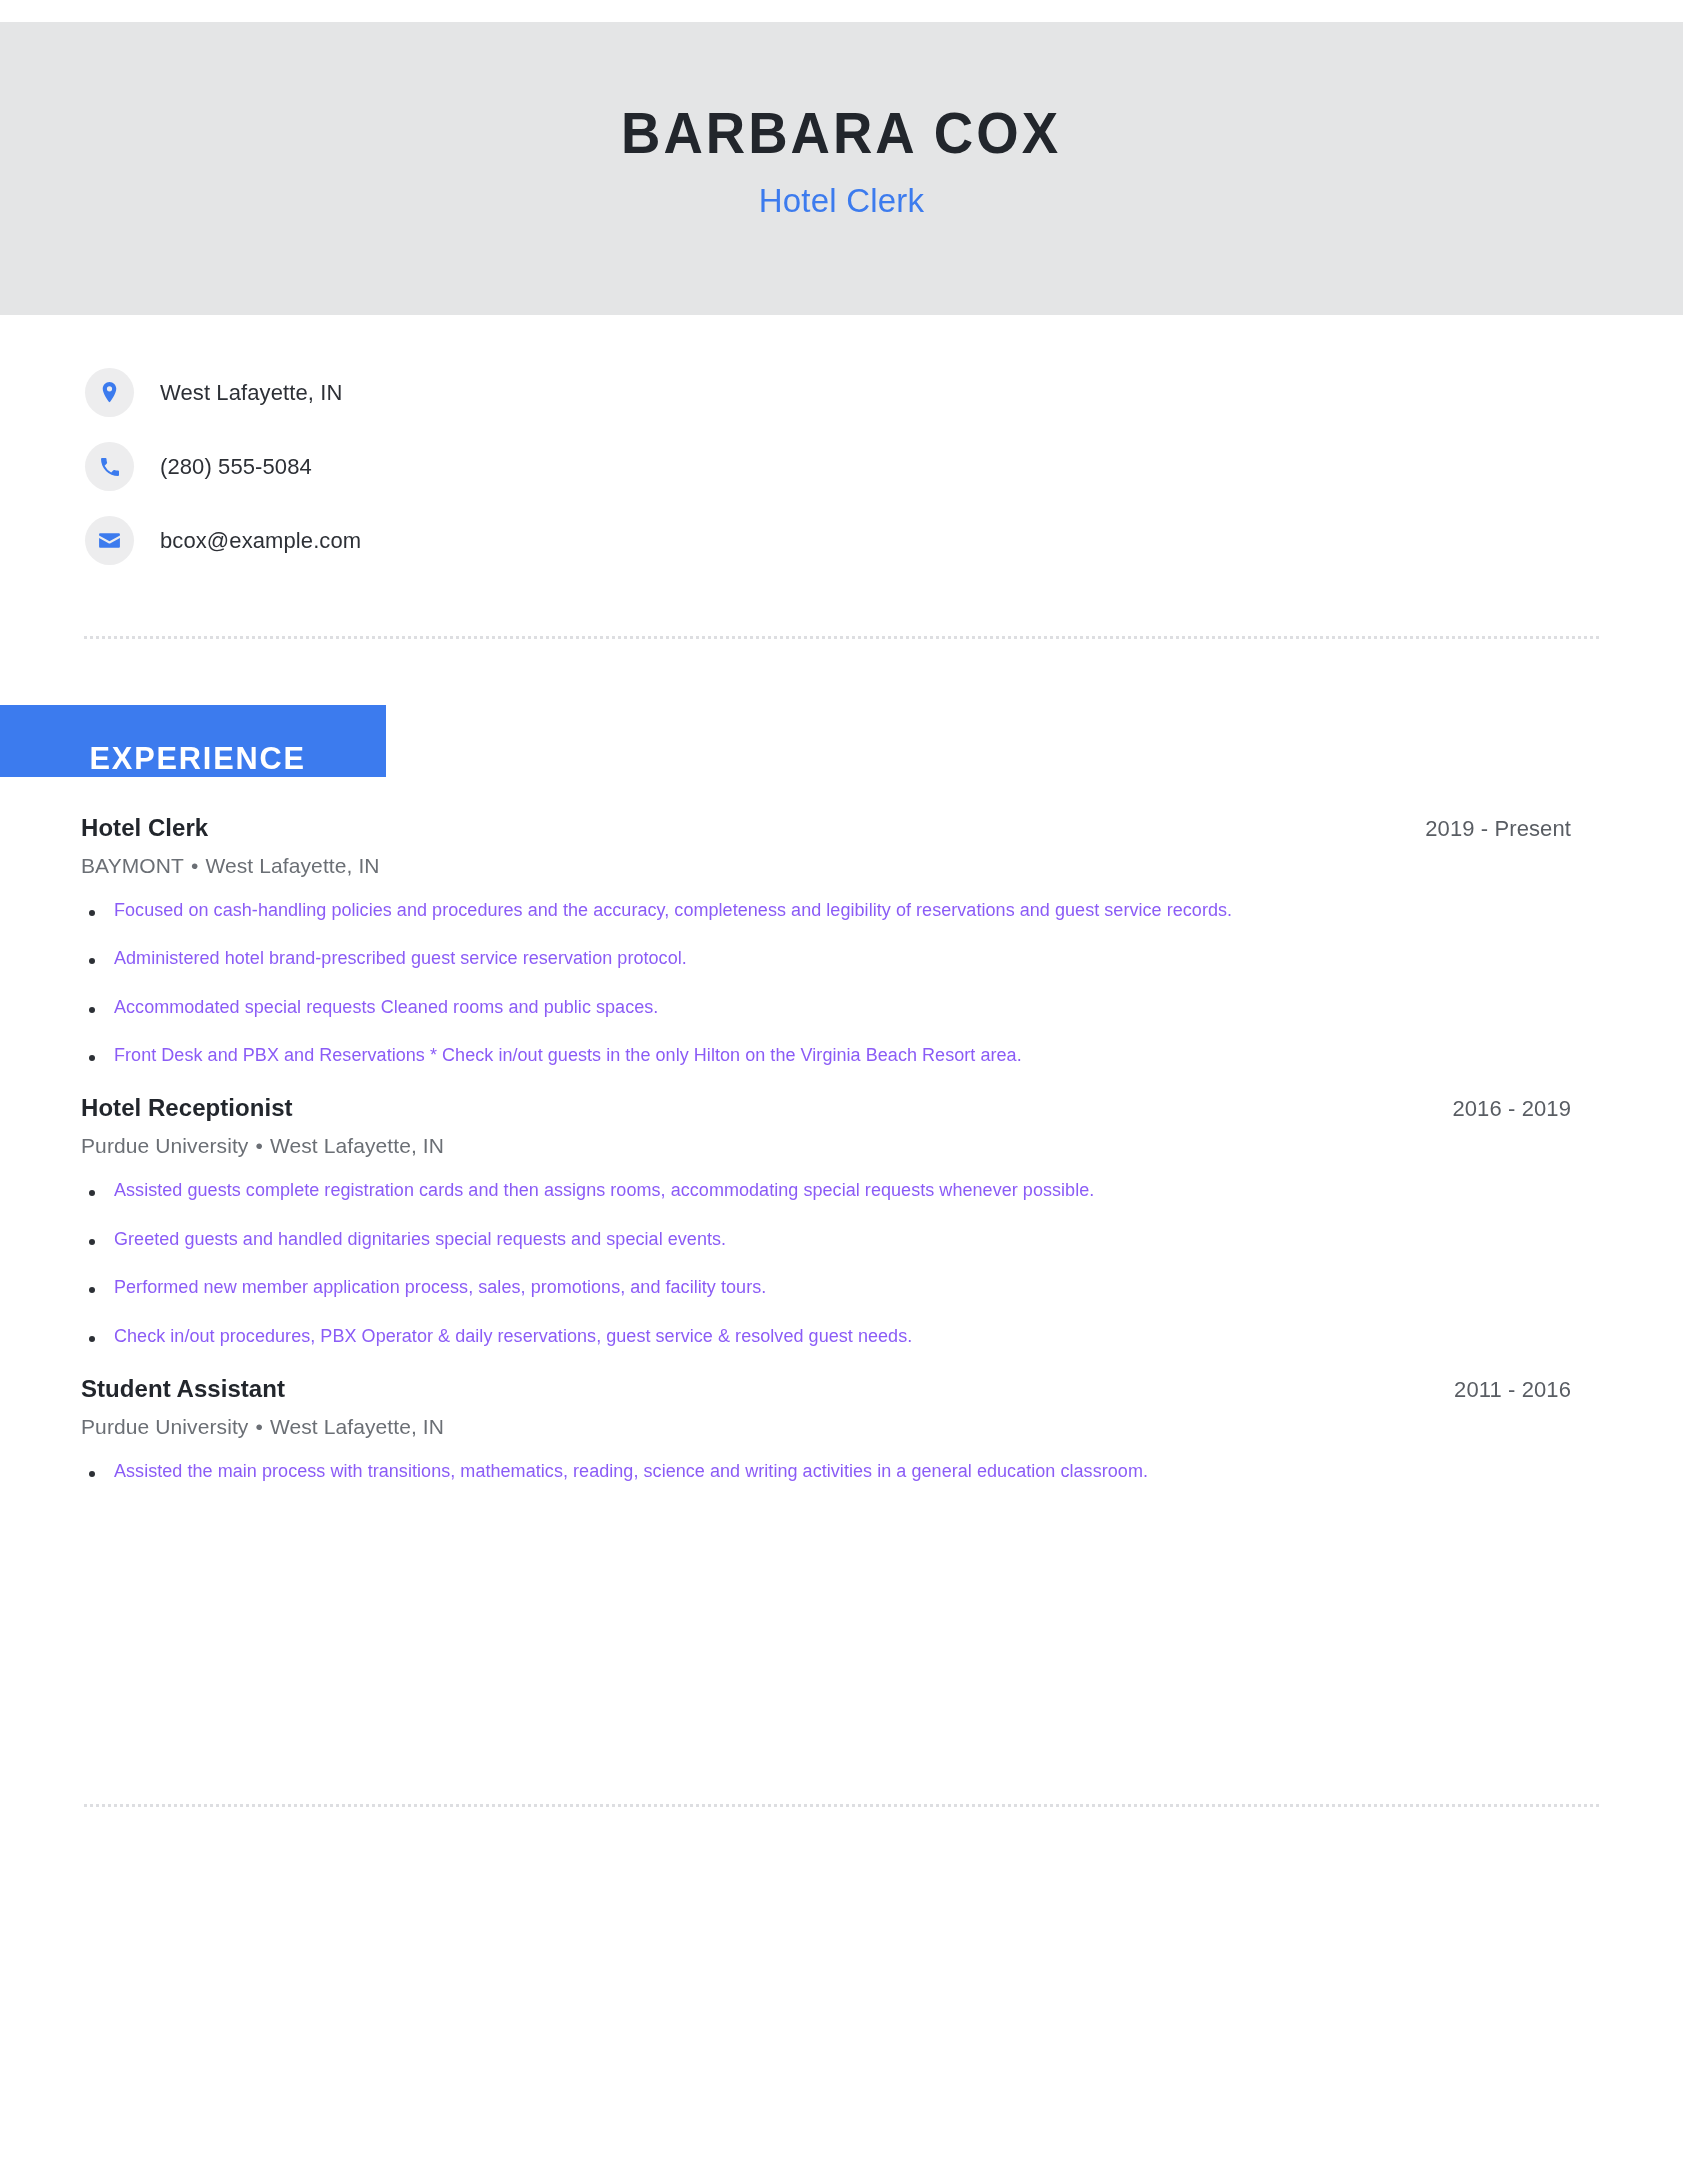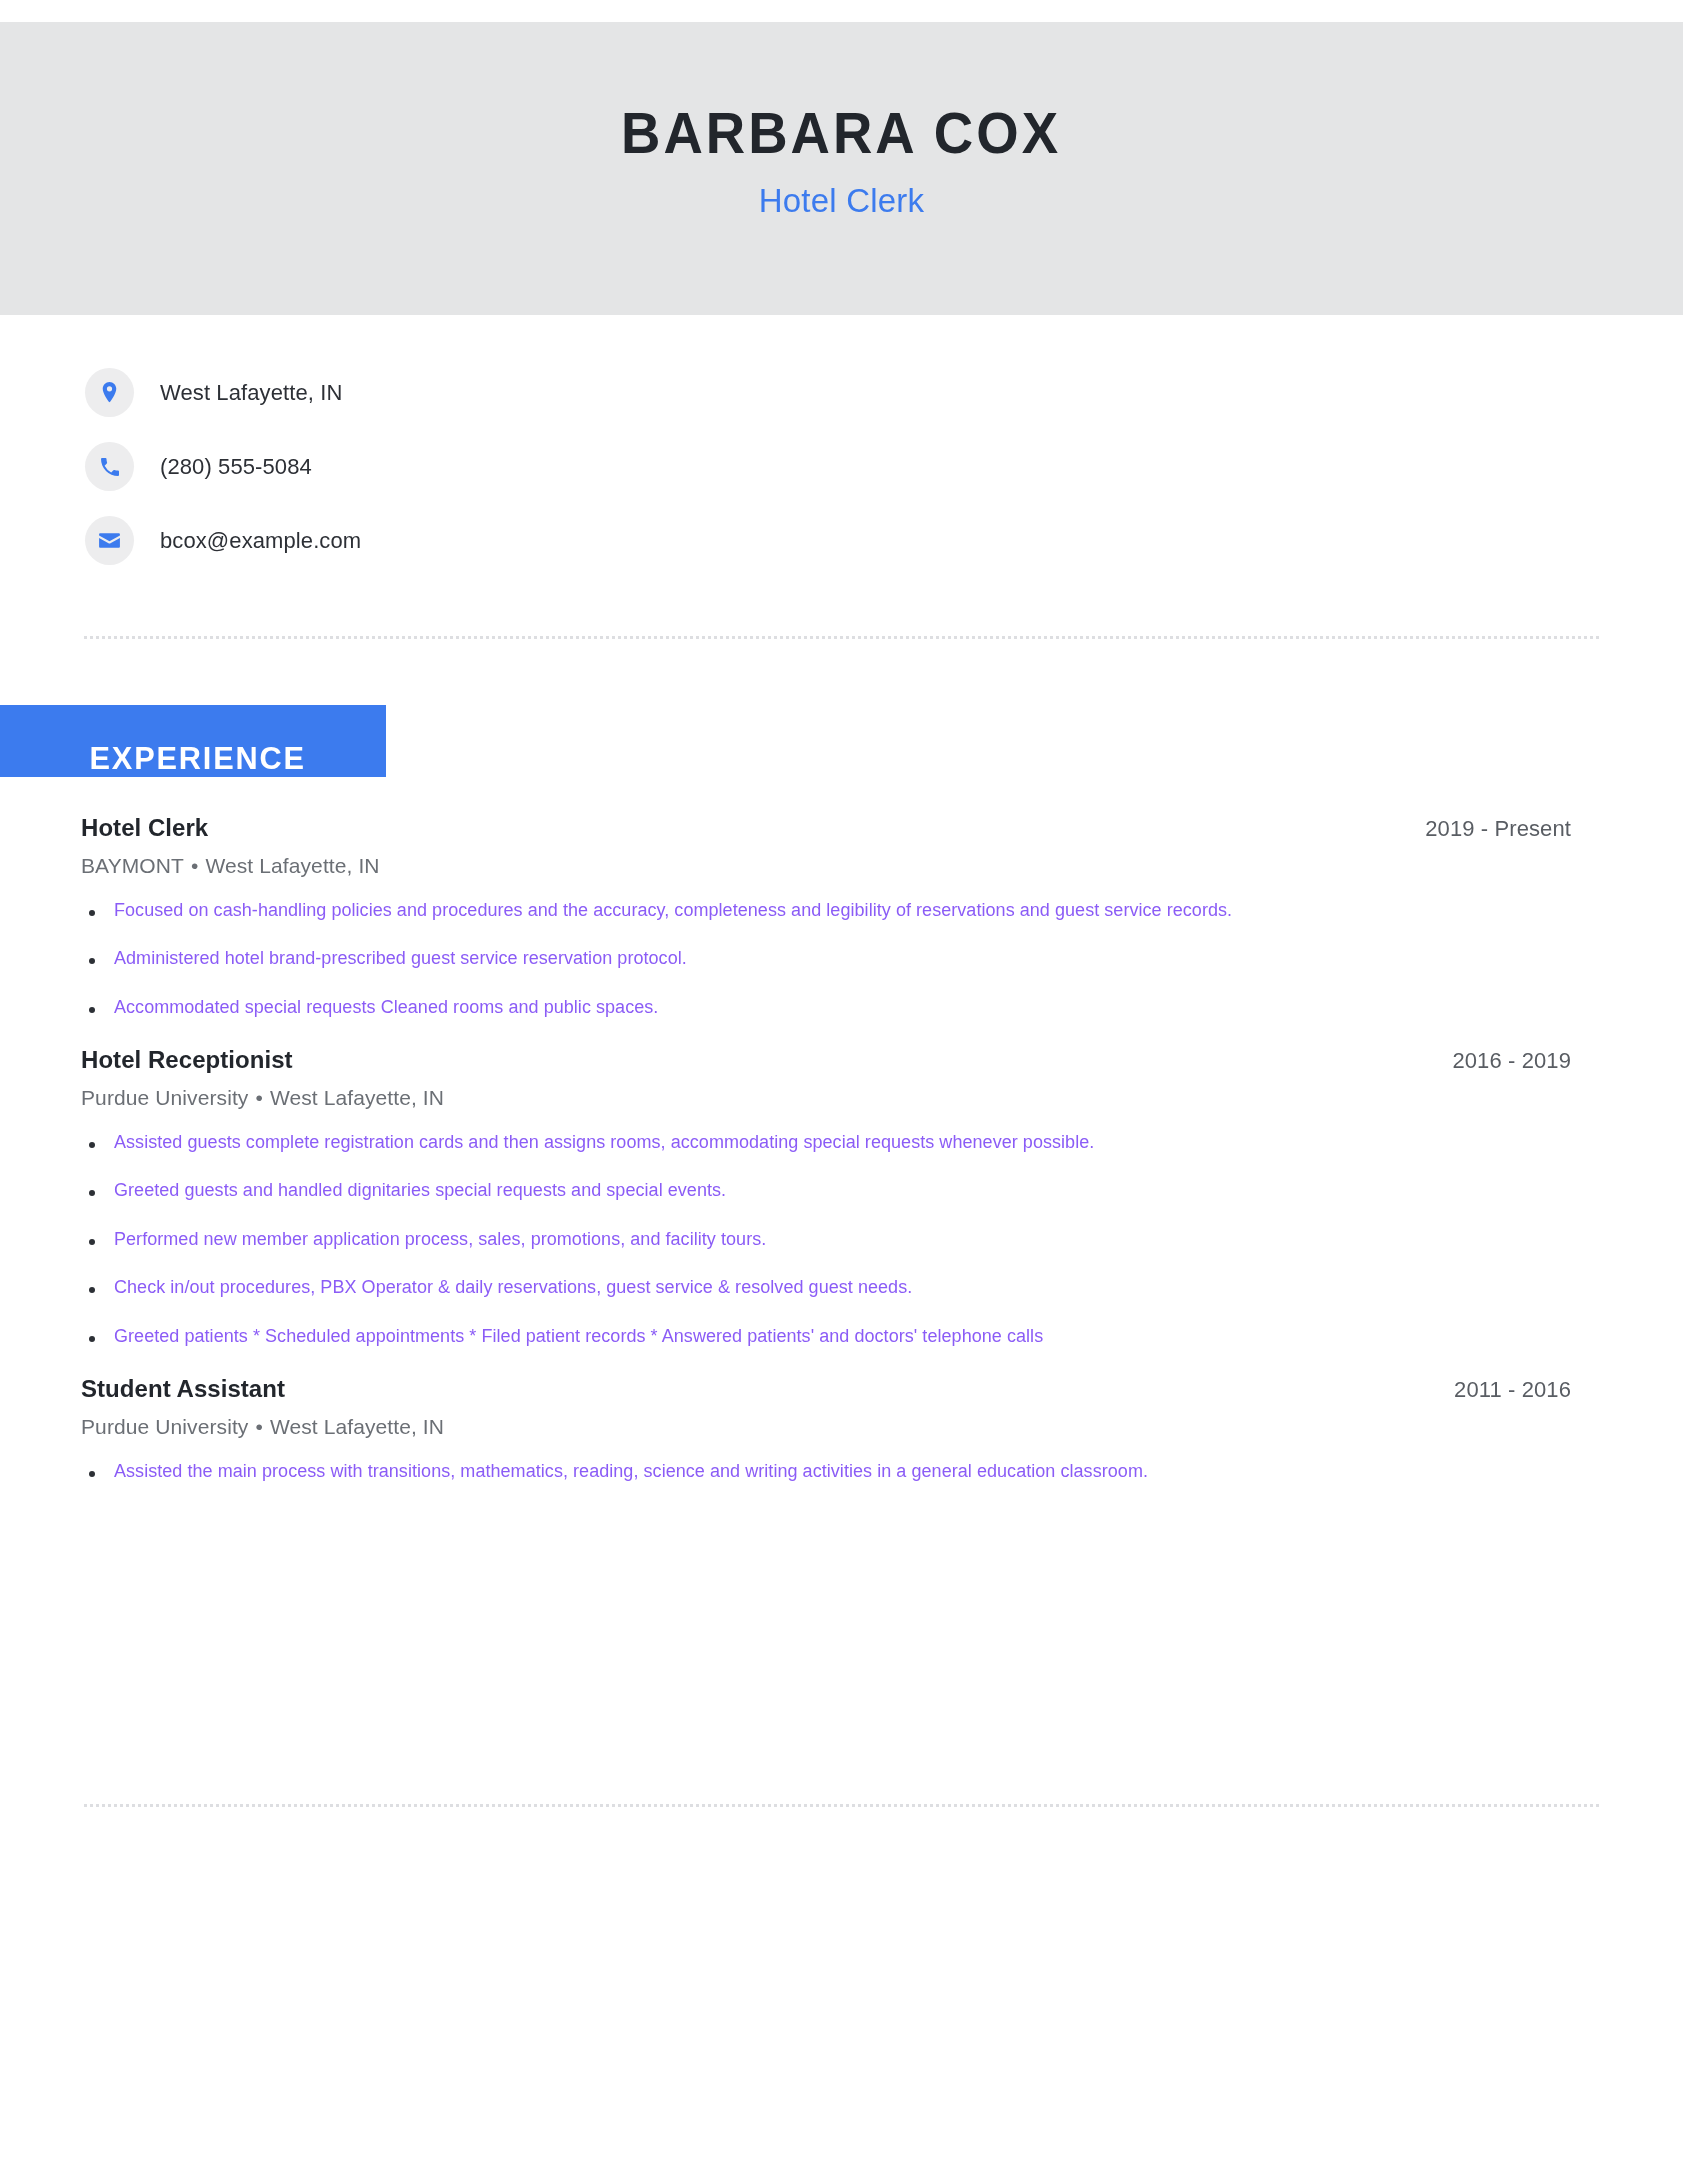--- a/index.html
+++ b/index.html
@@ -249,37 +249,37 @@
         <span class="job-title">Hotel Clerk</span>
         <span class="job-dates">2019 - Present</span>
       </div>
       <div class="job-meta">
         <span>BAYMONT</span><span class="sep">•</span><span>West Lafayette, IN</span>
       </div>
       <ul class="bullet-list">
         <li class="bullet-item">Focused on cash-handling policies and procedures and the accuracy, completeness and legibility of reservations and guest service records.</li>
         <li class="bullet-item">Administered hotel brand-prescribed guest service reservation protocol.</li>
         <li class="bullet-item">Accommodated special requests Cleaned rooms and public spaces.</li>
+        <li class="bullet-item">Front Desk and PBX and Reservations * Check in/out guests in the only Hilton on the Virginia Beach Resort area.</li>
       </ul>
     </div>
 
     <div class="job-entry">
       <div class="job-headline">
         <span class="job-title">Hotel Receptionist</span>
         <span class="job-dates">2016 - 2019</span>
       </div>
       <div class="job-meta">
         <span>Purdue University</span><span class="sep">•</span><span>West Lafayette, IN</span>
       </div>
       <ul class="bullet-list">
         <li class="bullet-item">Assisted guests complete registration cards and then assigns rooms, accommodating special requests whenever possible.</li>
         <li class="bullet-item">Greeted guests and handled dignitaries special requests and special events.</li>
         <li class="bullet-item">Performed new member application process, sales, promotions, and facility tours.</li>
         <li class="bullet-item">Check in/out procedures, PBX Operator &amp; daily reservations, guest service &amp; resolved guest needs.</li>
-        <li class="bullet-item">Greeted patients * Scheduled appointments * Filed patient records * Answered patients' and doctors' telephone calls</li>
       </ul>
     </div>
 
     <div class="job-entry">
       <div class="job-headline">
         <span class="job-title">Student Assistant</span>
         <span class="job-dates">2011 - 2016</span>
       </div>
       <div class="job-meta">
         <span>Purdue University</span><span class="sep">•</span><span>West Lafayette, IN</span>

